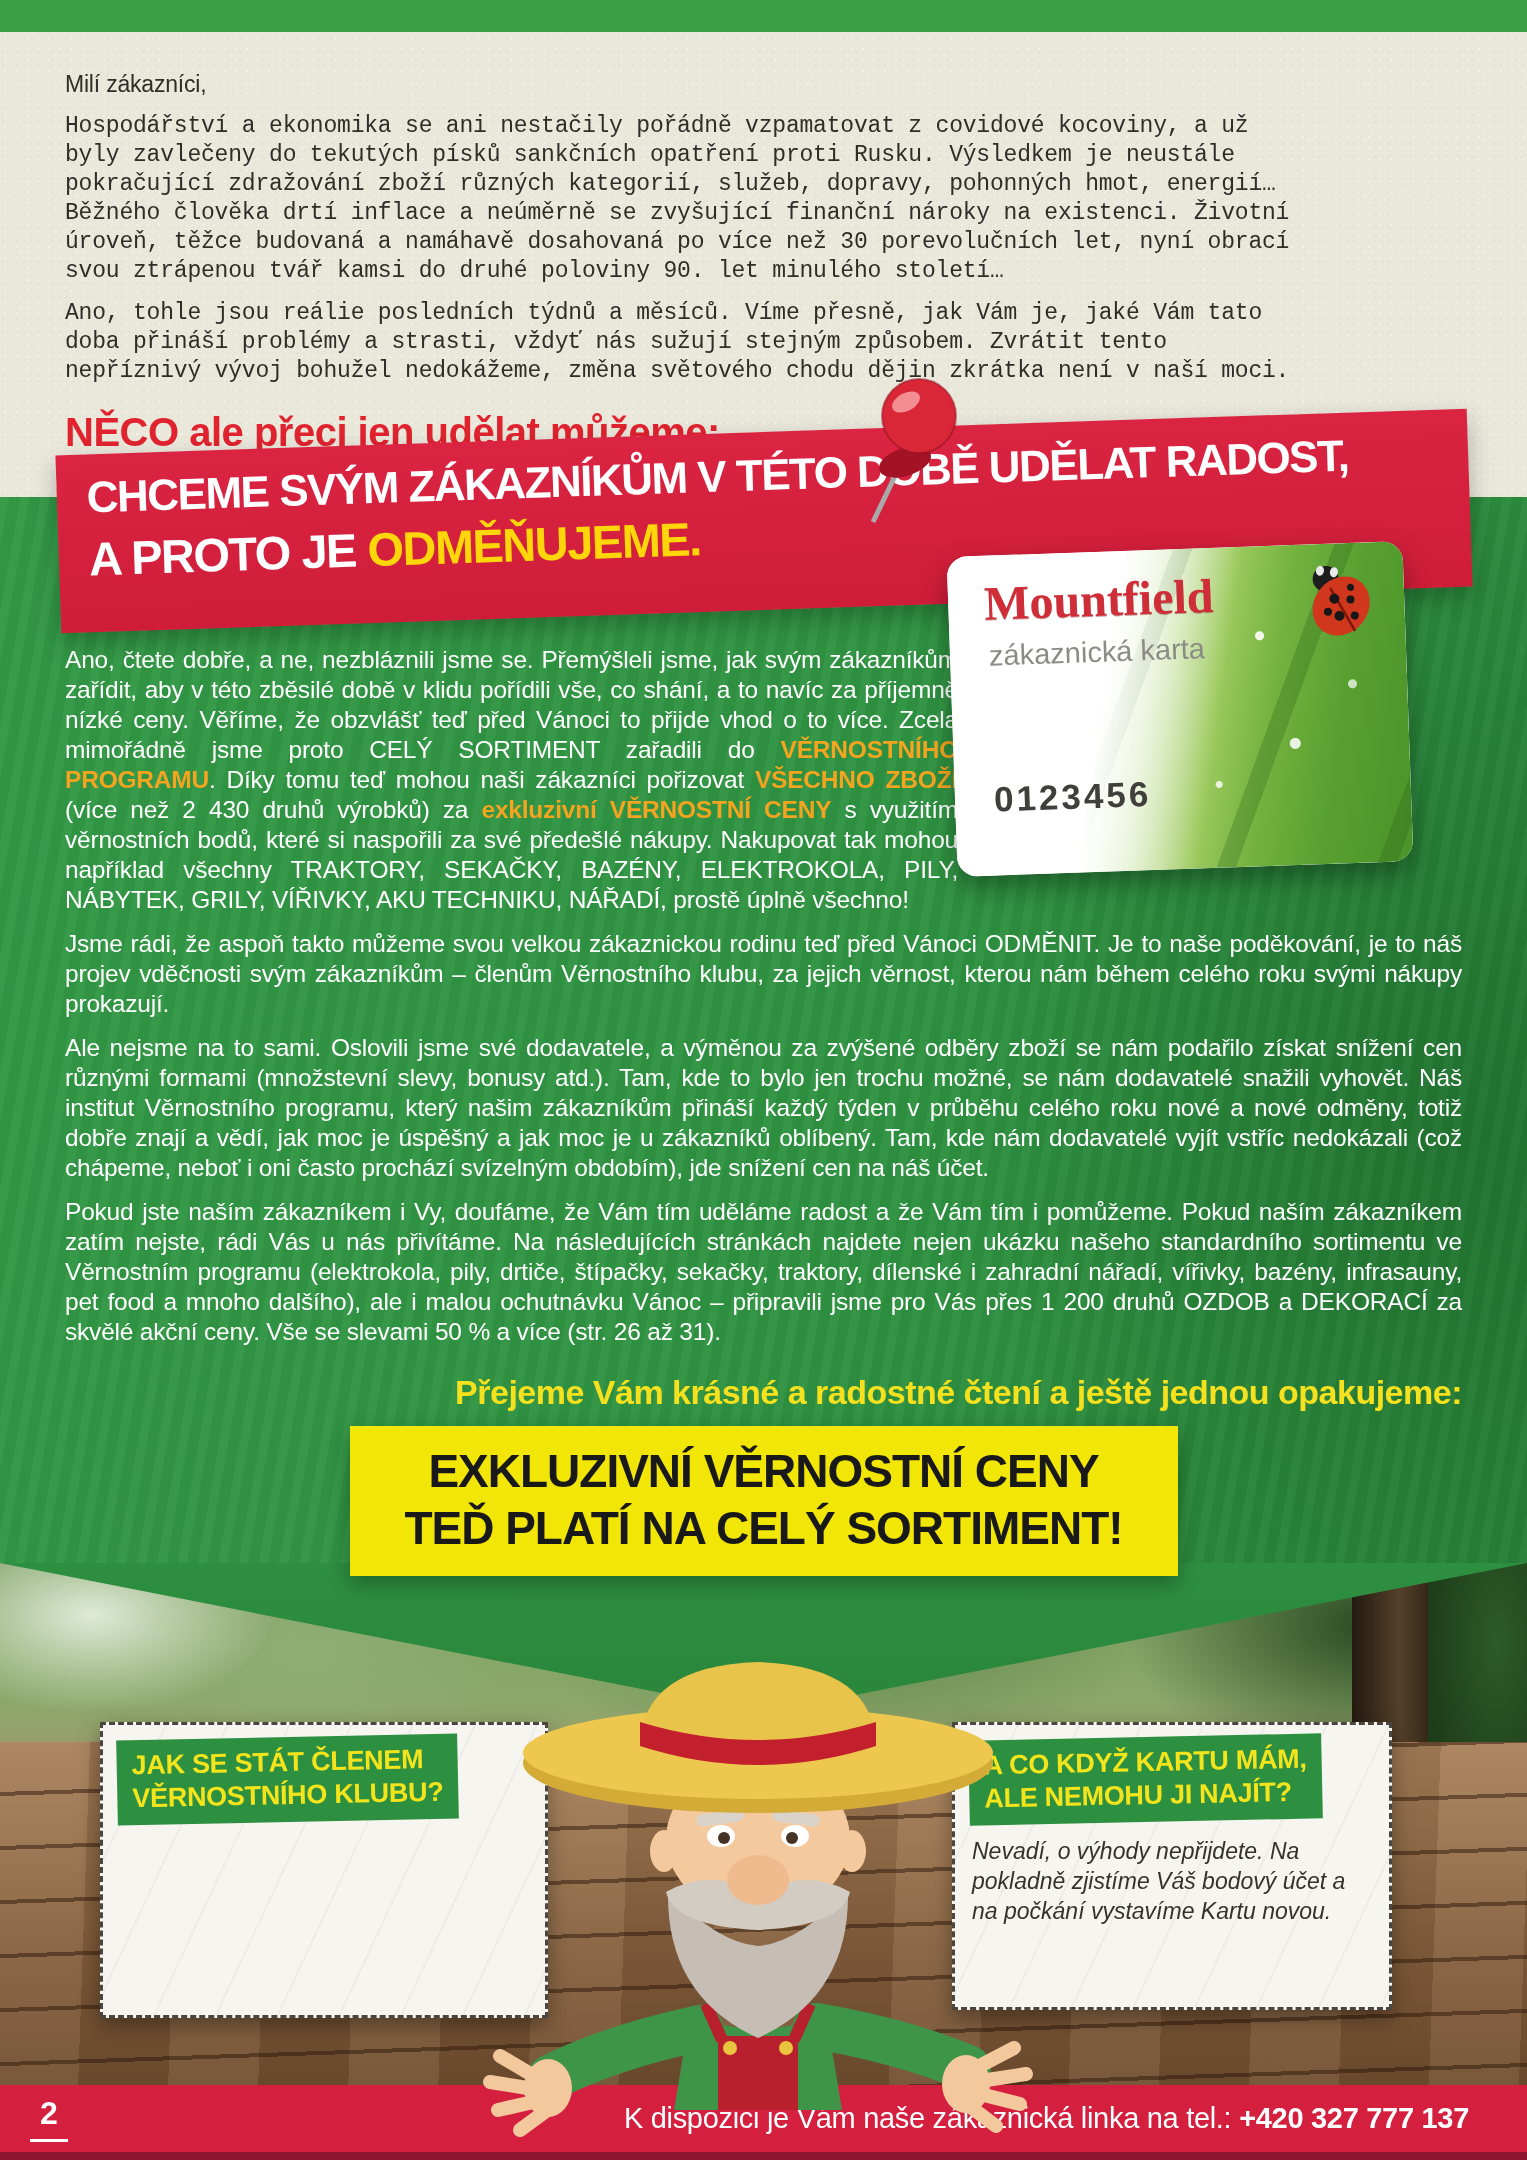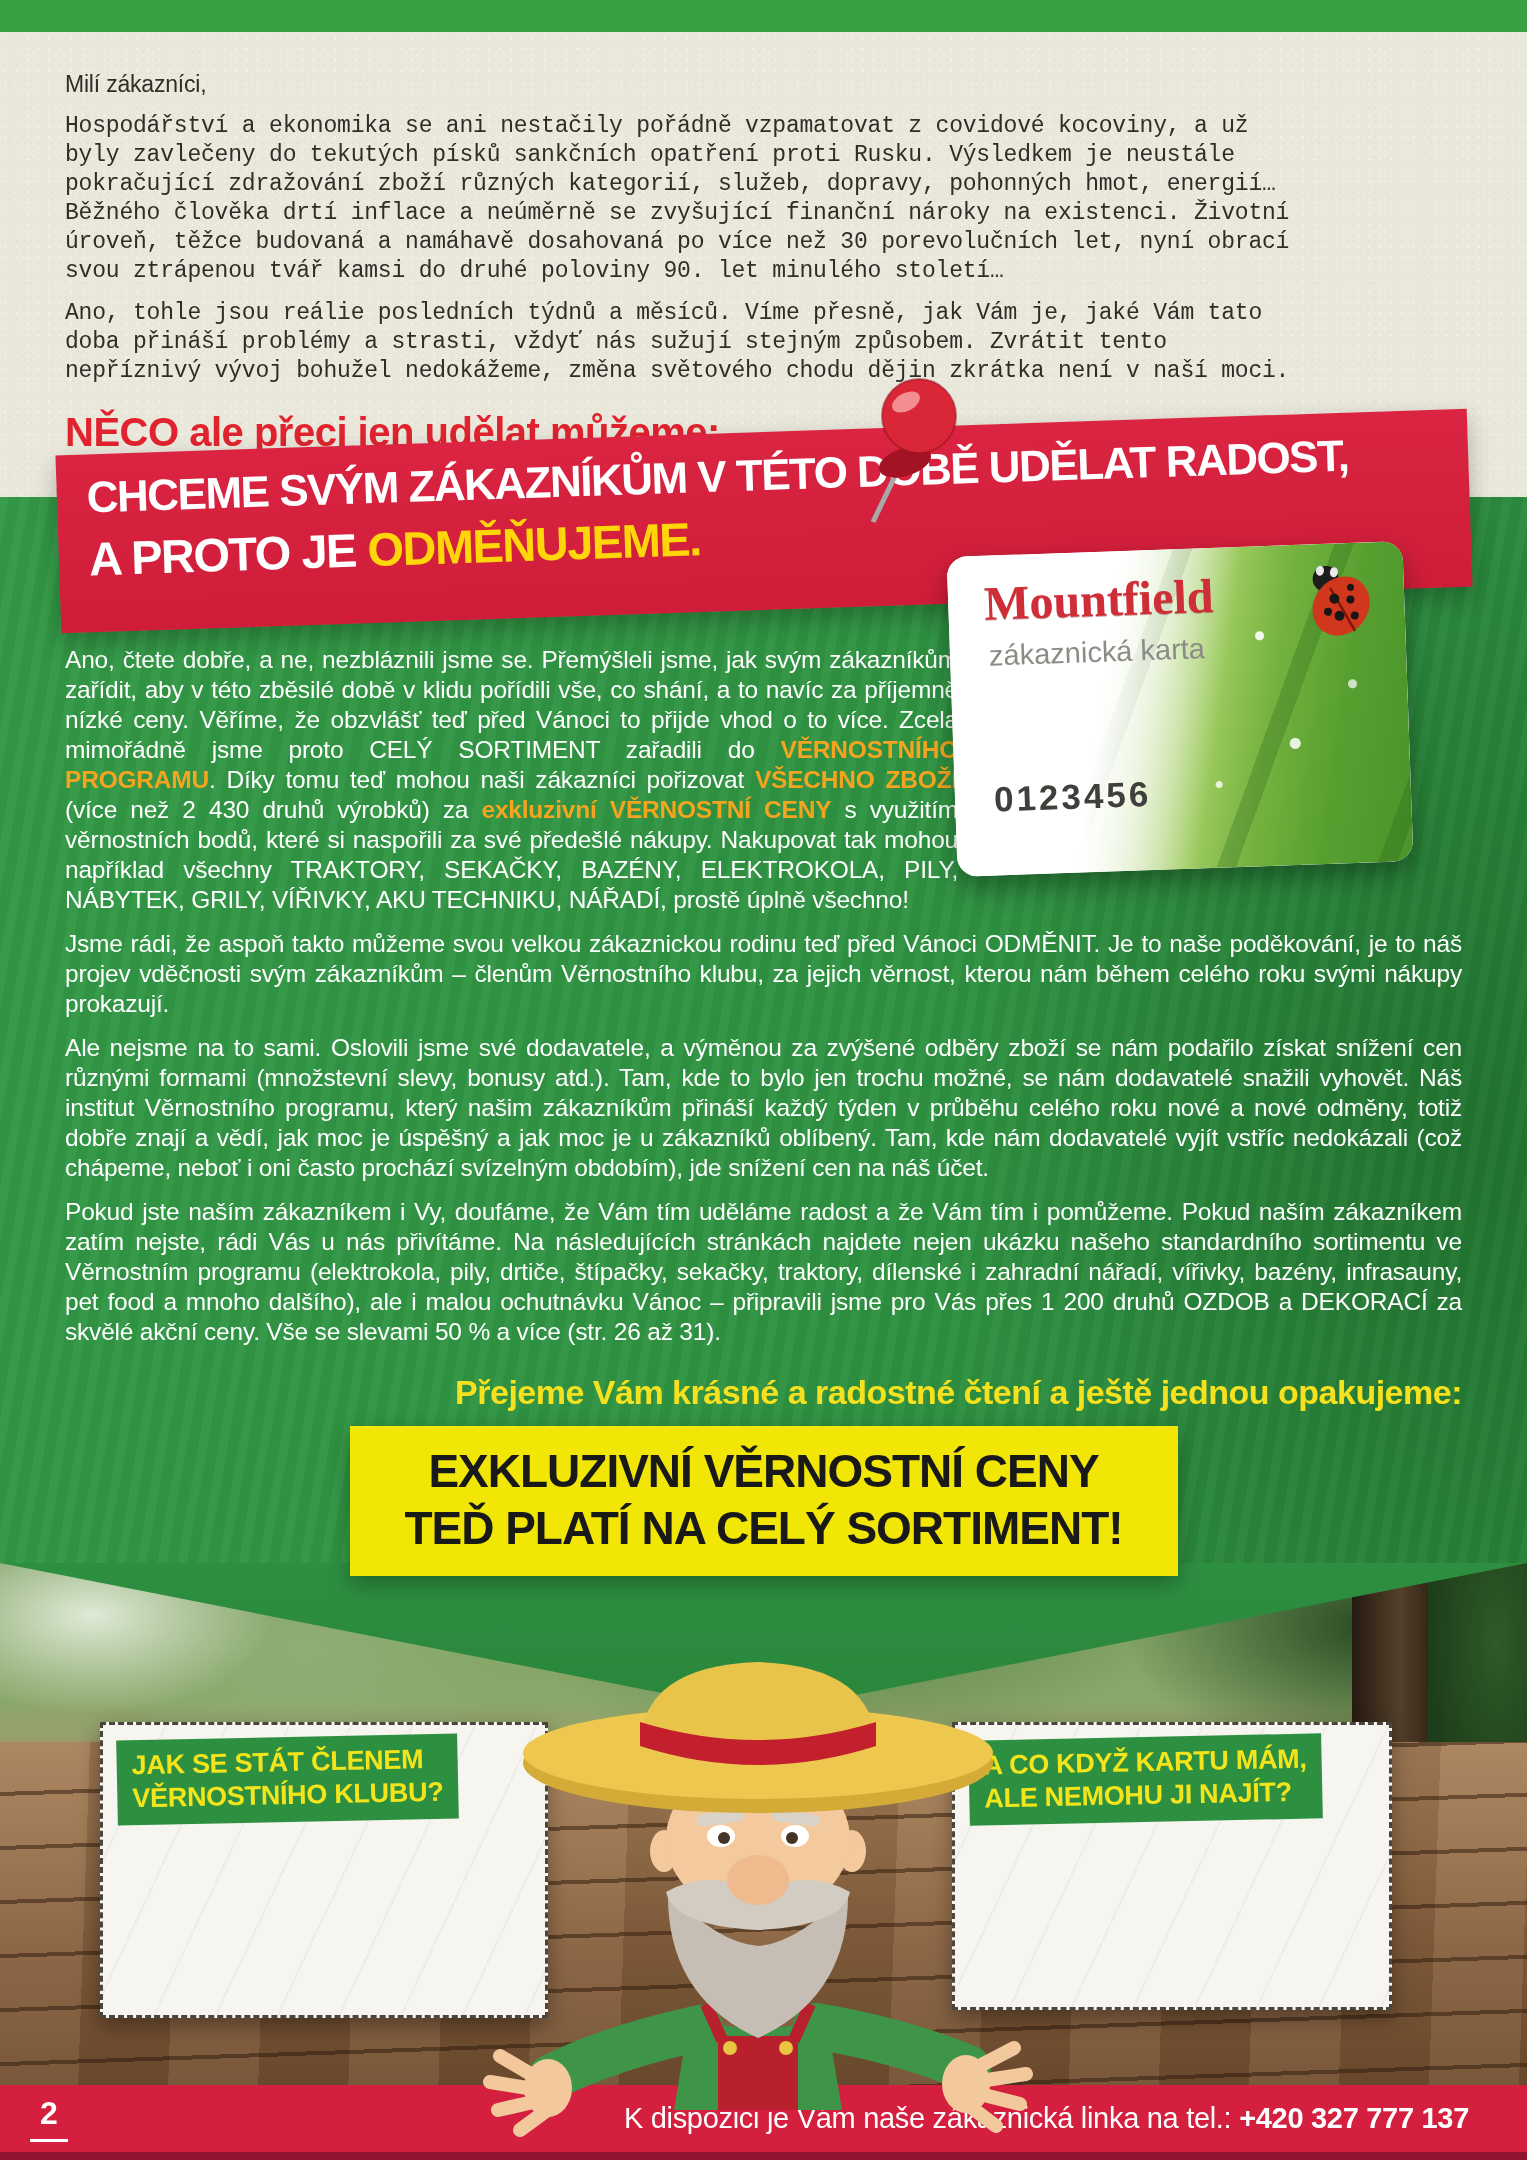--- a/index.html
+++ b/index.html
@@ -198,20 +198,21 @@
       <div>JAK SE STÁT ČLENEM</div>
       <div>VĚRNOSTNÍHO KLUBU?</div>
     </div>
   </div>
 
   <div class="info-box right">
     <div class="box-hdr">
       <div>A CO KDYŽ KARTU MÁM,</div>
       <div>ALE NEMOHU JI NAJÍT?</div>
     </div>
+    <p class="box-bod">Nevadí, o výhody nepřijdete. Na pokladně zjistíme Váš bodový účet a na počkání vystavíme Kartu novou.</p>
   </div>
 
   <svg class="mascot" viewBox="0 0 660 545">
 
     <path d="M272,432 Q180,452 122,482" stroke="#3e9547" stroke-width="46" fill="none" stroke-linecap="round"></path>
     <path d="M388,430 Q475,445 540,472" stroke="#3e9547" stroke-width="46" fill="none" stroke-linecap="round"></path>
 
     <g stroke="#f2c89c" stroke-width="14" stroke-linecap="round">
       <line x1="116" y1="486" x2="72" y2="460"></line>
       <line x1="112" y1="494" x2="62" y2="486"></line>

